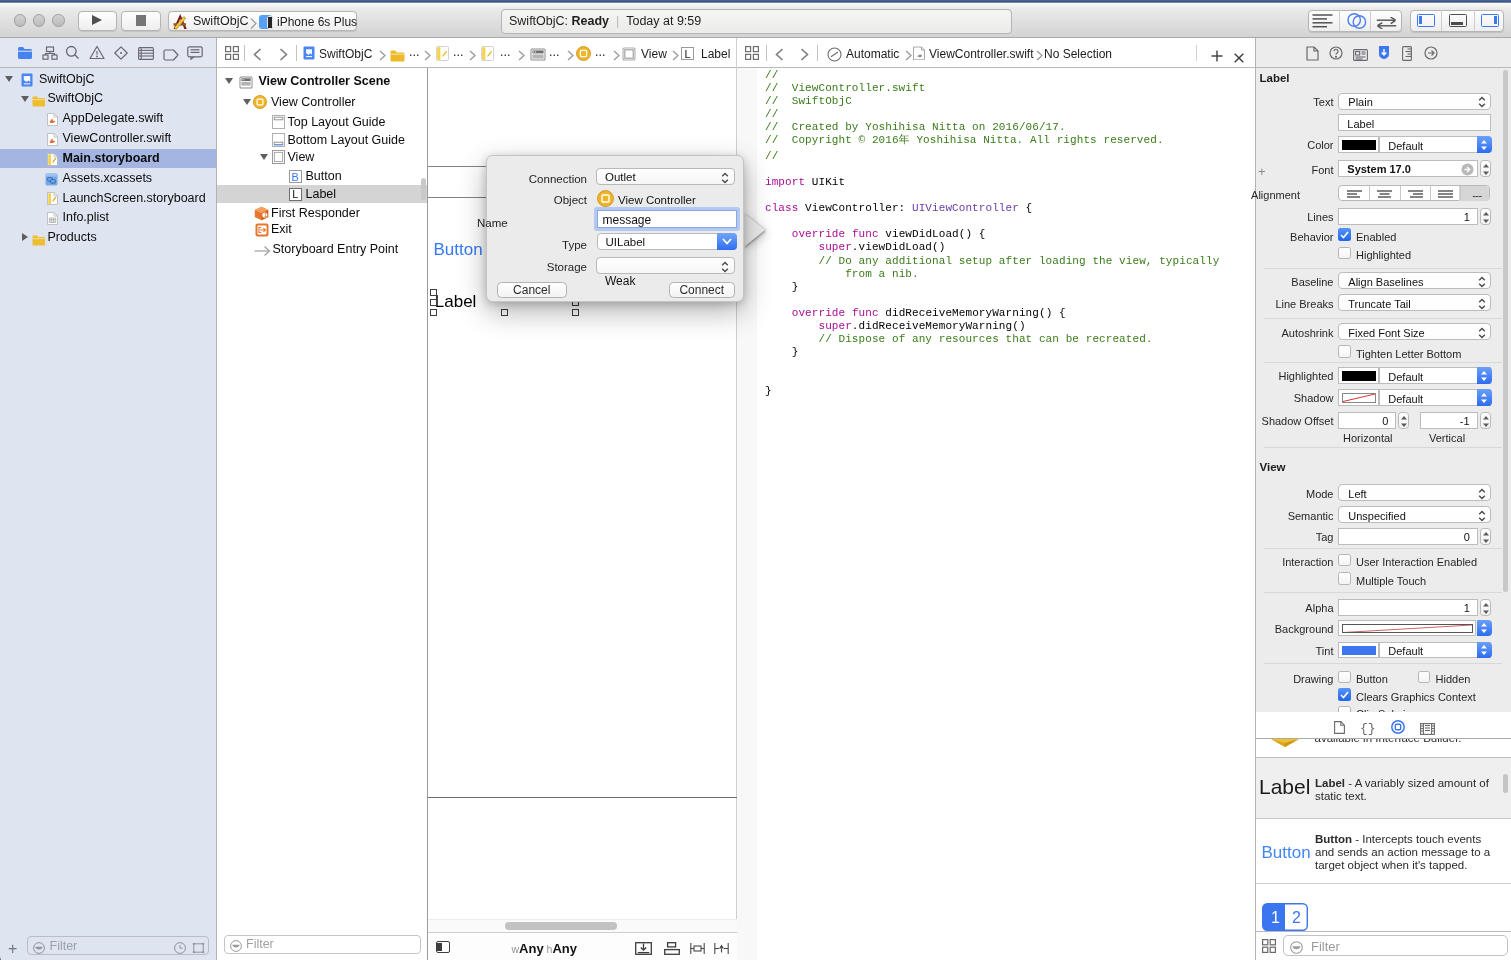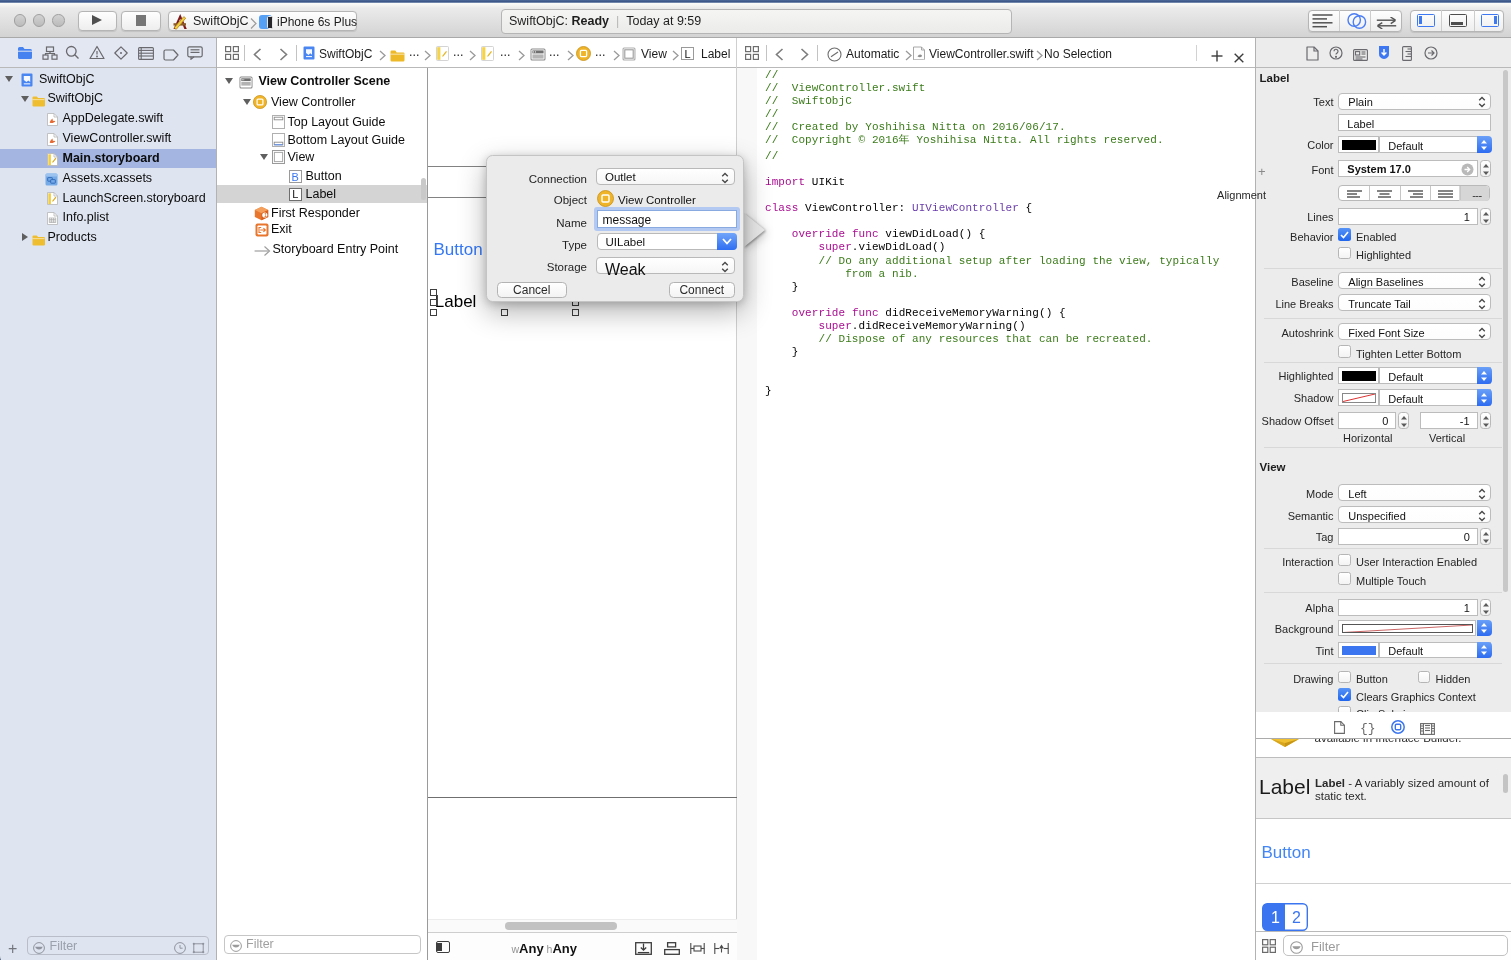--- a/index.html
+++ b/index.html
@@ -640,21 +640,21 @@
         <circle cx="6.5" cy="6.5" r="6" fill="#b9b9b9"></circle>
         <path d="M3.5 6.5 h5 M6.2 4 L8.7 6.5 L6.2 9" stroke="#fff" stroke-width="1.3" fill="none"></path>
       </svg>
     </div>
 <div class="stepper abs" style="left:1479.8px;top:159.7px;">
       <svg style="position:absolute;left:1.5px;top:2px;" width="8" height="13" viewBox="0 0 8 13">
         <path d="M4 1 L7 4.6 L1 4.6 Z" fill="#5a5a5a"></path>
         <path d="M4 12 L1 8.4 L7 8.4 Z" fill="#5a5a5a"></path>
       </svg>
     </div>
-<div class="ulab abs" style="left:1176px;top:188.5px;width:90px;">Alignment</div>
+<div class="ulab abs" style="left:1210px;top:188.5px;width:90px;">Alignment</div>
 <div class="abs" style="left:1338.3px;top:185.1px;width:151.4px;height:16.4px;background:#fff;border:0.5px solid #b9b9b9;border-radius:4px;box-sizing:border-box;">
   <div style="position:absolute;right:0;top:0;width:30px;height:15.4px;background:#d6d6d6;border-radius:0 3.5px 3.5px 0;"></div>
   <div style="position:absolute;left:30.1px;top:0;width:1px;height:100%;background:#c6c6c6;"></div>
   <div style="position:absolute;left:60.4px;top:0;width:1px;height:100%;background:#c6c6c6;"></div>
   <div style="position:absolute;left:90.7px;top:0;width:1px;height:100%;background:#c6c6c6;"></div>
   <div style="position:absolute;left:121px;top:0;width:1px;height:100%;background:#c6c6c6;"></div>
   <svg style="position:absolute;left:8px;top:4px;" width="15" height="8" viewBox="0 0 15 8" stroke="#333" stroke-width="1.2">
         <line x1="0" y1="1" x2="15" y2="1"></line>
         <line x1="0" y1="4" x2="10" y2="4"></line>
         <line x1="0" y1="7" x2="13" y2="7"></line>
@@ -895,20 +895,21 @@
           <polygon points="15,17 1,9 15,13" fill="#d8a61e"></polygon>
           <polygon points="15,17 29,9 15,13" fill="#c89614"></polygon>
         </svg></div>
   <div style="position:absolute;left:58.5px;top:-7px;font-size:11.5px;color:#2a2a2a;">available in Interface Builder.</div>
 </div>
 <div class="abs" style="left:1256px;top:757px;width:255px;height:1px;background:#bdbdbd;"></div>
 <div class="abs" style="left:1256px;top:758px;width:255px;height:60.5px;background:#efefef;border-bottom:1px solid #c6c6c6;box-sizing:border-box;"></div>
 <div class="abs" style="left:1259px;top:775px;font-size:21px;color:#1a1a1a;">Label</div>
 <div class="abs" style="left:1315px;top:777px;font-size:11.5px;color:#2a2a2a;line-height:13px;width:180px;"><b>Label</b> - A variably sized amount of static text.</div>
 <div class="abs" style="left:1261.5px;top:843px;font-size:17px;color:#4286f5;">Button</div>
+<div class="abs" style="left:1315px;top:833px;font-size:11.5px;color:#2a2a2a;line-height:13px;width:182px;"><b>Button</b> - Intercepts touch events and sends an action message to a target object when it's tapped.</div>
 <div class="abs" style="left:1256px;top:883px;width:255px;height:1px;background:#d0d0d0;"></div>
 <div class="abs" style="left:1261.5px;top:902.5px;"><svg width="46" height="28" viewBox="0 0 46 28">
         <rect x="0.7" y="0.7" width="44.6" height="26.6" rx="4.5" fill="#fff" stroke="#3b76f0" stroke-width="1.4"></rect>
         <path d="M5.2 0.7 h17.8 v26.6 h-17.8 a4.5 4.5 0 01-4.5-4.5 v-17.6 a4.5 4.5 0 014.5-4.5 z" fill="#3b76f0"></path>
         <text x="9" y="20" font-size="16" fill="#fff" font-family="Liberation Sans">1</text>
         <text x="30" y="20" font-size="16" fill="#3b76f0" font-family="Liberation Sans">2</text>
       </svg></div>
 <div class="abs" style="left:1256px;top:931px;width:255px;height:29px;background:#fefefe;border-top:1px solid #b9b9b9;box-sizing:border-box;"></div>
 <div class="abs" style="left:1261.8px;top:939.4px;"><svg width="14" height="14" viewBox="0 0 14 14" fill="none" stroke="#6a6a6a" stroke-width="1.2">
         <rect x="0.6" y="0.6" width="5.2" height="5.2"></rect>
@@ -934,36 +935,36 @@
           <path d="M1.2 4.2 L4 1.4 L6.8 4.2"></path>
           <path d="M1.2 7.8 L4 10.6 L6.8 7.8"></path>
         </svg>
   </div>
   <div class="abs" style="right:156px;top:38px;width:110px;font-size:11.5px;color:#242424;text-align:right;">Object</div>
   <div class="abs" style="left:109.5px;top:33.5px;"><svg width="17" height="17" viewBox="0 0 17 17">
           <circle cx="8.5" cy="8.5" r="8" fill="#f0b429" stroke="#c78f17" stroke-width="0.8"></circle>
           <rect x="5" y="5" width="7" height="7" rx="1" fill="none" stroke="#fff" stroke-width="1.4"></rect>
         </svg></div>
   <div class="abs" style="left:131px;top:38px;font-size:11.5px;color:#111;">View Controller</div>
-  <div class="abs" style="right:156px;top:60.5px;width:110px;font-size:11.5px;color:#242424;text-align:right;">Name</div>
+  <div class="abs" style="right:156px;top:60.5px;width:110px;font-size:11.5px;color:#242424;text-align:left;">Name</div>
   <div class="abs" style="left:106.5px;top:50.5px;width:146px;height:24.5px;background:rgba(110,160,250,0.45);border-radius:3px;"></div>
   <div class="abs" style="left:109.5px;top:53.5px;width:140px;height:18.5px;background:#fff;border:0.5px solid #88aae0;box-sizing:border-box;"></div>
   <div class="abs" style="left:115.5px;top:56.5px;font-size:12px;color:#111;">message</div>
   <div class="abs" style="right:156px;top:83px;width:110px;font-size:11.5px;color:#242424;text-align:right;">Type</div>
   <div class="abs" style="left:109.5px;top:76.5px;width:140.5px;height:17px;background:#fff;border:0.5px solid #b9b9b9;border-radius:4px;box-sizing:border-box;">
     <div class="abs" style="left:8px;top:2px;font-size:11.5px;color:#111;">UILabel</div>
   </div>
   <div class="abs" style="left:229.5px;top:76.5px;width:20.5px;height:17px;background:linear-gradient(180deg,#71a5f9,#2e6ef2);border-radius:0 4px 4px 0;">
     <svg class="abs" style="left:5.5px;top:5px;" width="10" height="7" viewBox="0 0 10 7">
           <path d="M1 1 L5 5.5 L9 1" stroke="#fff" stroke-width="1.8" fill="none"></path>
         </svg>
   </div>
   <div class="abs" style="right:156px;top:105px;width:110px;font-size:11.5px;color:#242424;text-align:right;">Storage</div>
   <div class="abs" style="left:109px;top:101px;width:139px;height:16.5px;background:linear-gradient(180deg,#fff,#f6f6f6);border:0.5px solid #b9b9b9;border-radius:4px;box-sizing:border-box;">
-    <div class="abs" style="left:8px;top:3px;font-size:16px;color:#111;">Weak</div>
+    <div class="abs" style="left:8px;top:16px;font-size:12px;color:#111;">Weak</div>
     <svg class="abs" style="right:5px;top:2.5px;" width="8" height="12" viewBox="0 0 8 12" fill="none" stroke="#4a4a4a" stroke-width="1.4">
           <path d="M1.2 4.2 L4 1.4 L6.8 4.2"></path>
           <path d="M1.2 7.8 L4 10.6 L6.8 7.8"></path>
         </svg>
   </div>
   <div class="abs" style="left:10px;top:125.5px;width:69.5px;height:16px;background:linear-gradient(180deg,#fff,#f3f3f3);border:0.5px solid #b3b3b3;border-radius:4.5px;box-sizing:border-box;text-align:center;font-size:12px;color:#2b2b2b;line-height:15px;">Cancel</div>
   <div class="abs" style="left:181.5px;top:125.5px;width:66.5px;height:16px;background:linear-gradient(180deg,#fff,#f3f3f3);border:0.5px solid #b3b3b3;border-radius:4.5px;box-sizing:border-box;text-align:center;font-size:12px;color:#2b2b2b;line-height:15px;">Connect</div>
 </div>
 </div>
 

